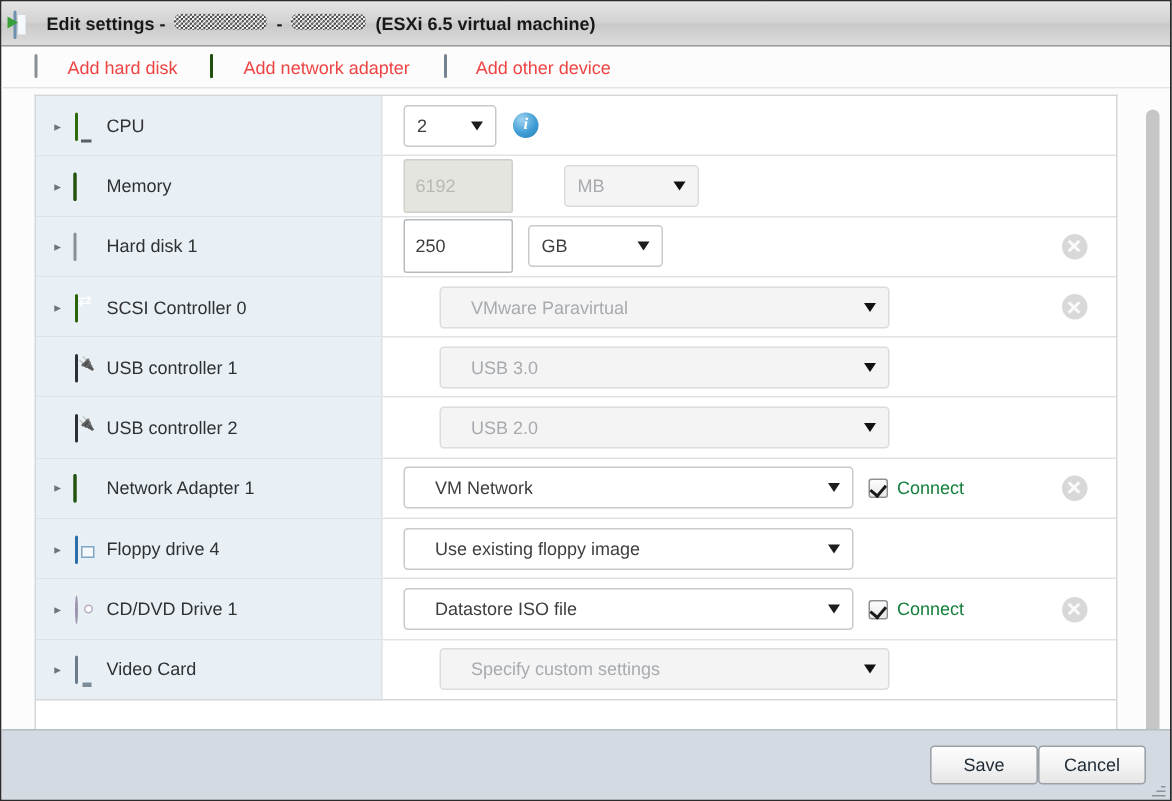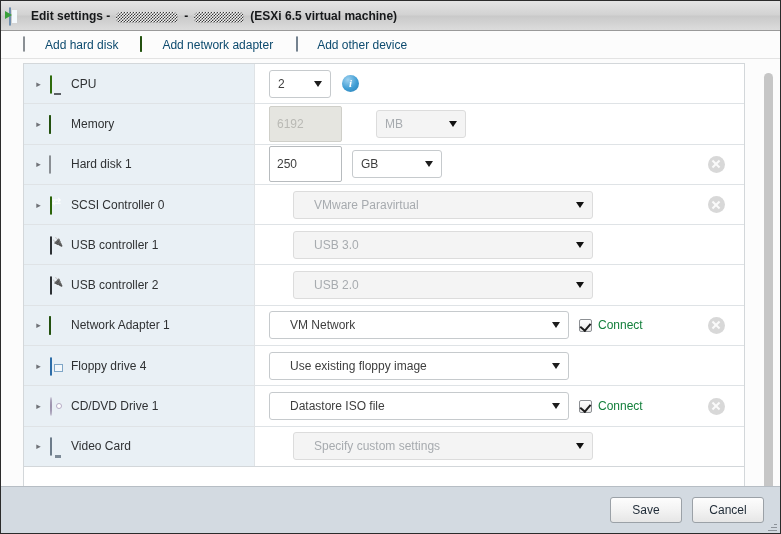--- a/index.html
+++ b/index.html
@@ -22,21 +22,21 @@
     height: 30px; min-height: 30px;
     background: linear-gradient(to bottom, #e4e4e4 0%, #d2d2d2 48%, #c9c9c9 52%, #dcdcdc 100%);
     border-bottom: 1px solid #9a9a9a;
     display: flex; align-items: center;
     padding: 0 8px;
     position: relative;
   }
   .title-icon { width: 16px; height: 16px; margin-right: 6px; position: relative; flex: 0 0 auto; }
   .title-text {
     font-size: 12px; font-weight: bold; color: #16181a;
-    display: flex; align-items: flex-end; gap: 4px;
+    display: flex; align-items: flex-start; gap: 4px;
     white-space: nowrap;
   }
   .redact {
     display: inline-block;
     height: 11px;
     margin: 0 2px;
     border-radius: 5px;
     background-image:
       linear-gradient(45deg, #3b3b3b 25%, transparent 25%, transparent 75%, #3b3b3b 75%),
       linear-gradient(45deg, #3b3b3b 25%, transparent 25%, transparent 75%, #3b3b3b 75%);
@@ -49,21 +49,21 @@
   .toolbar {
     height: 28px; min-height: 28px;
     background: #fcfcfc;
     display: flex; align-items: center;
     padding: 0 8px 0 22px;
     gap: 22px;
     border-bottom: 1px solid #e3e3e3;
   }
   .tool-btn {
     display: flex; align-items: center; gap: 6px;
-    font-size: 12px; color: #0c4a6e;
+    font-size: 12px; color: #ef4444;
     cursor: pointer; white-space: nowrap;
   }
   
   .body-wrap {
     flex: 1 1 auto;
     background: #fcfcfc;
     position: relative;
     overflow: hidden;
     display: flex;
   }
@@ -184,21 +184,21 @@
   .vscroll .thumb {
     width: 9px; height: 100%;
     background: #c6c6c6; border-radius: 5px;
   }
   
   .footer {
     height: 47px; min-height: 47px;
     background: #d3dae1;
     border-top: 1px solid #b6bdc4;
     display: flex; align-items: center; justify-content: flex-end;
-    padding-right: 16px; gap: 10px;
+    padding-right: 16px; 
     position: relative;
   }
   .btn {
     min-width: 72px; height: 26px;
     border: 1px solid #9ba1a7; border-radius: 3px;
     background: linear-gradient(to bottom,#fdfdfd 0%, #f3f3f3 50%, #e6e6e6 100%);
     font-family: "Liberation Sans", sans-serif;
     font-size: 12px; color: #1e2a36;
     cursor: pointer;
     padding: 0 12px;

